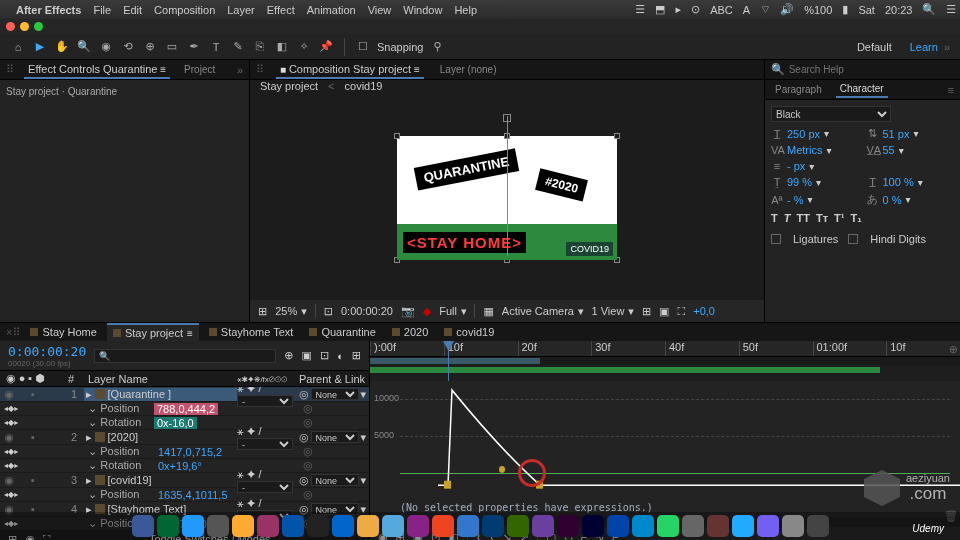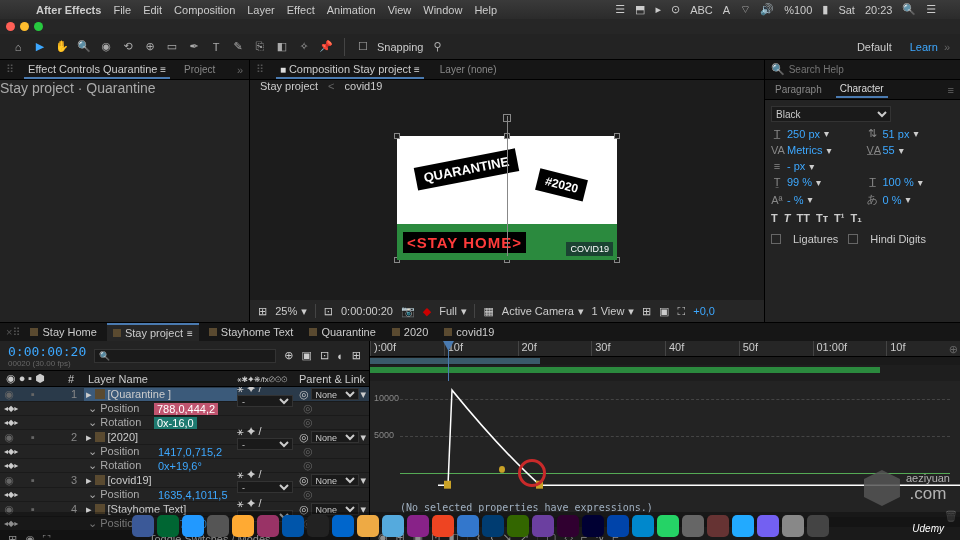--- a/index.html
+++ b/index.html
@@ -1,37 +1,37 @@
 <!DOCTYPE html>
 <html><head>
 <meta charset="utf-8">
 <style>
 *{margin:0;padding:0;box-sizing:border-box;font-family:-apple-system,"Segoe UI",Arial,sans-serif;font-size:11px;color:#ccc;user-select:none}
 body{width:960px;height:540px;background:#000;overflow:hidden;position:relative}
-.menubar{height:19px;background:linear-gradient(#3a3a3a,#2b2b2b);display:flex;align-items:center;padding:0 24px;gap:12px}
+.menubar{height:19px;background:linear-gradient(#3a3a3a,#2b2b2b);display:flex;align-items:center;padding:0 4px;gap:12px}
 .menubar .apple{font-size:13px}
 .menubar .app{font-weight:600}
 .menubar .right{margin-left:auto;display:flex;gap:10px;align-items:center;font-size:10px}
 .winbar{height:15px;background:#262626;display:flex;align-items:center;padding:0 6px;gap:6px}
 .lights{display:flex;gap:5px}
 .dot{width:9px;height:9px;border-radius:50%}
 .dot.r{background:#ff5f56}.dot.y{background:#ffbd2e}.dot.g{background:#27c93f}
 .wintitle{flex:1;text-align:center;font-size:9px;color:#888}
 .toolbar{height:26px;background:#232323;display:flex;align-items:center;padding:0 10px;gap:6px;border-bottom:1px solid #000}
 .toolbar .tool{width:16px;height:16px;display:flex;align-items:center;justify-content:center;color:#aaa;cursor:pointer}
 .toolbar .tool.active{color:#3da8ff}
 .toolbar .sep{width:1px;height:18px;background:#444;margin:0 4px}
 .toolbar .learn{color:#3da8ff;margin-left:12px}
 .toolbar .spacer{flex:1}
 .main{display:flex;height:262px;background:#1c1c1c}
 .leftpane{width:250px;background:#232323;border-right:1px solid #000;display:flex;flex-direction:column}
 .pane-tabs{height:20px;background:#161616;display:flex;align-items:center;padding:0 6px;gap:10px;border-bottom:1px solid #000}
 .pane-tabs .tab{font-size:10px;color:#888;padding:2px 4px;cursor:pointer}
 .pane-tabs .tab.active{color:#ddd;border-bottom:2px solid #4a7ab0}
-.leftpane .body{font-size:14px;color:#aaa}
+.leftpane .body{padding:6px;font-size:10px;color:#aaa}
 .center{flex:1;background:#1c1c1c;display:flex;flex-direction:column}
 .center .comp-tabs{height:20px;background:#161616;display:flex;align-items:center;padding:0 6px;gap:12px}
 .center .crumbs{height:16px;background:#1c1c1c;padding:0 10px;display:flex;gap:10px;font-size:10px;color:#3da8ff}
 .viewer{flex:1;position:relative;background:#1c1c1c;display:flex;align-items:center;justify-content:center}
 .canvas{width:220px;height:124px;background:#fff;position:relative;overflow:visible}
 .handle{position:absolute;width:6px;height:6px;border:1px solid #888;background:#1c1c1c}
 .canvas .strip{position:absolute;background:#000;color:#fff;font-weight:700;padding:4px 8px;font-size:13px;transform-origin:center}
 .canvas .gbar{position:absolute;left:0;right:0;bottom:0;height:36px;background:#2b8a3e;display:flex;align-items:center;justify-content:flex-start;padding-left:6px}
 .canvas .stay{background:#000;color:#ff3b3b;font-weight:700;font-size:15px;padding:2px 4px;letter-spacing:1px}
 .canvas .covid{position:absolute;right:4px;bottom:4px;background:#1b4332;color:#fff;font-size:9px;padding:2px 4px}

